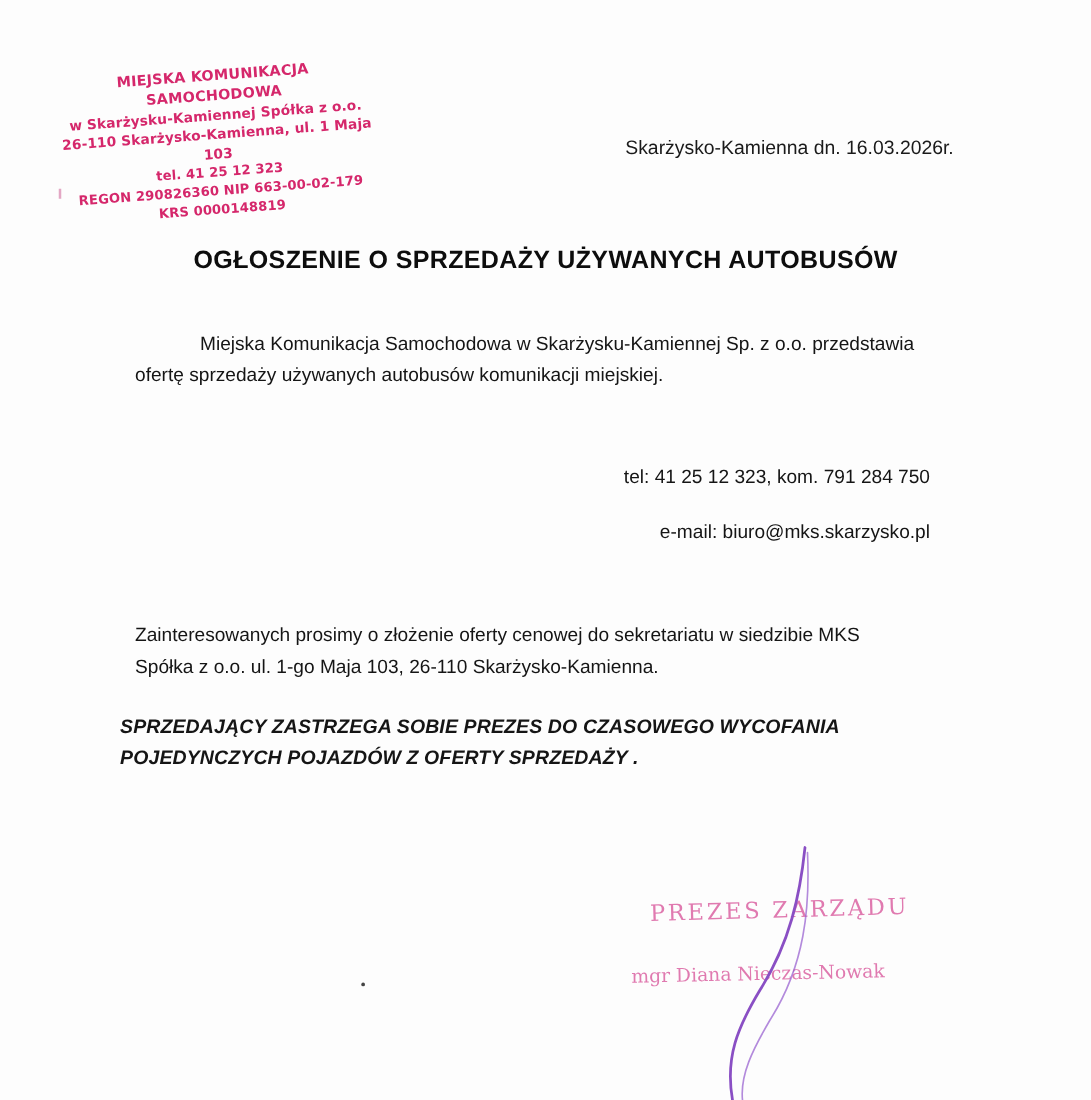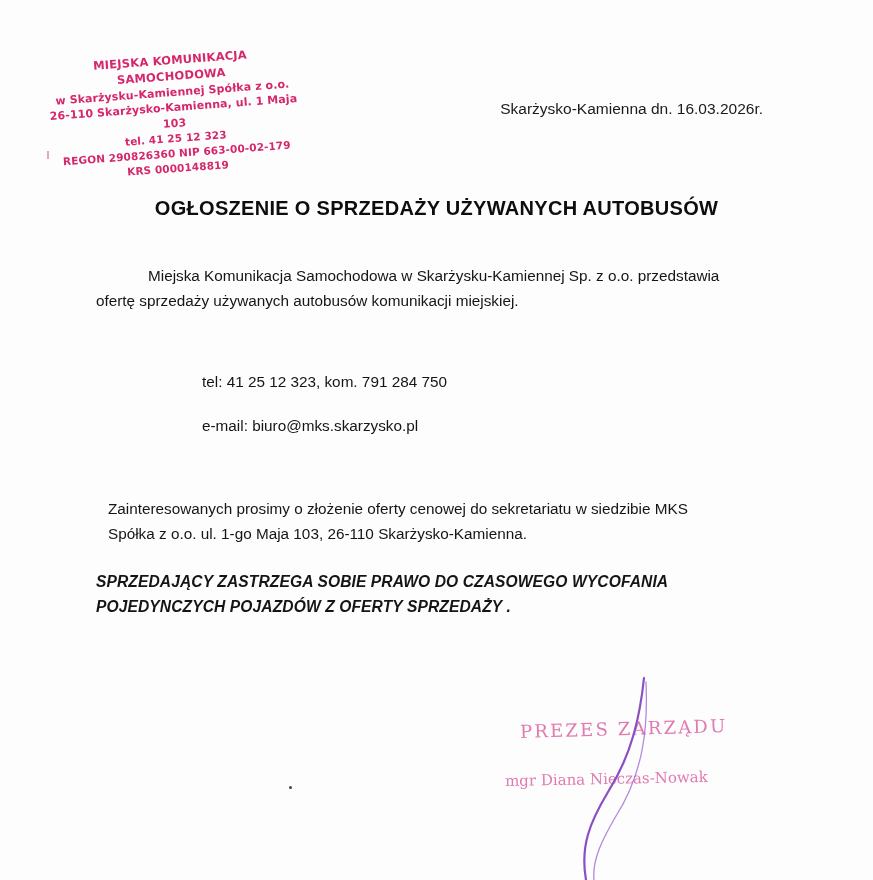--- a/index.html
+++ b/index.html
@@ -60,21 +60,21 @@
   }
   .stamp .l6 {
     font-size: 10.5px;
     font-weight: 600;
   }
 
   
   .place-date {
     position: absolute;
     right: 110px;
-    top: 100px;
+    top: 110px;
     font-size: 15.5px;
     color: #1a1a1a;
     white-space: nowrap;
   }
 
   
   .doc-title {
     position: absolute;
     left: 0;
     right: 0;
@@ -90,36 +90,37 @@
   .body-wrap {
     position: absolute;
     left: 96px;
     top: 264px;
     width: 648px;
     font-size: 15.3px;
     line-height: 1.62;
     color: #151515;
   }
   .para {
-    margin: 0 0 12px 0;
+    margin: 0 0 12px 12px;
     text-align: left;
   }
   .para.indent {
     text-indent: 52px;
   }
   .gap-sm { height: 10px; }
   .gap-md { height: 24px; }
   .gap-lg { height: 36px; }
 
   .contact-line {
     margin: 0 0 10px 0;
   }
   .contact-sub {
     margin: 0 0 10px 0;
     padding-left: 106px;
+    text-align: right;
   }
 
   .closing {
     margin: 12px;
   }
 
   .bold-italic {
     font-weight: bold;
     font-style: italic;
     font-size: 15.6px;
@@ -204,21 +205,21 @@
     <p class="para indent">Miejska Komunikacja Samochodowa w Skarżysku-Kamiennej Sp. z o.o. przedstawia ofertę sprzedaży używanych autobusów  komunikacji miejskiej.</p>
     <div class="gap-sm"></div>
     <div class="gap-md"></div>
     <div class="gap-sm"></div>
     <p class="contact-sub">tel: 41 25 12 323, kom. 791 284 750</p>
     <div class="gap-sm"></div>
     <p class="contact-sub">e-mail: biuro@mks.skarzysko.pl</p>
     <div class="gap-lg"></div>
     <p class="closing">Zainteresowanych prosimy o złożenie oferty cenowej do sekretariatu w siedzibie MKS Spółka z o.o. ul. 1-go Maja 103, 26-110 Skarżysko-Kamienna.</p>
     <div class="gap-sm"></div>
-    <p class="bold-italic">SPRZEDAJĄCY ZASTRZEGA SOBIE PRAWO DO CZASOWEGO WYCOFANIA</p>
+    <p class="bold-italic">SPRZEDAJĄCY ZASTRZEGA SOBIE PREZES DO CZASOWEGO WYCOFANIA</p>
     <p class="bold-italic">POJEDYNCZYCH POJAZDÓW Z OFERTY SPRZEDAŻY .</p>
   </div>
 
   <div class="sig-title">PREZES ZARZĄDU</div>
   <div class="sig-name">mgr Diana Nieczas-Nowak</div>
 
   <div class="ink">
     <svg width="180" height="204" viewBox="0 0 180 204" fill="none" xmlns="http://www.w3.org/2000/svg">
       <path d="M104 2 C100 40, 92 78, 68 116 C50 146, 40 170, 46 204" stroke="#8a4fc4" stroke-width="2.2" fill="none" stroke-linecap="round"></path>
       <path d="M106 6 C108 50, 104 96, 76 140 C62 164, 52 184, 54 204" stroke="#9a63d0" stroke-width="1.3" fill="none" stroke-linecap="round" opacity="0.75"></path>

